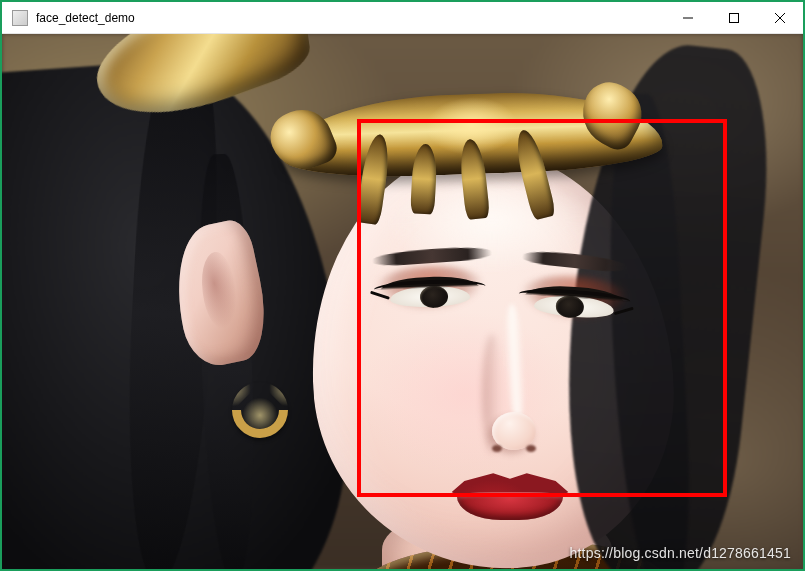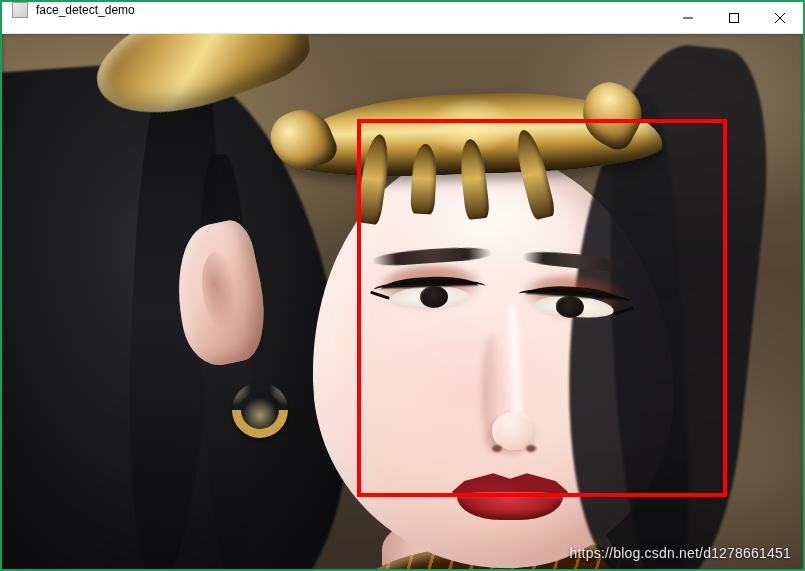--- a/index.html
+++ b/index.html
@@ -9,20 +9,21 @@
       border: 2px solid #1a9e5c;
       background: #fff;
       font-family: "Segoe UI", Tahoma, sans-serif;
       overflow: hidden;
       position: relative;
     }
     .titlebar {
       height: 32px;
       background: #fff;
       display: flex;
+      align-items: center;
       border-bottom: 1px solid #e5e5e5;
     }
     .titlebar .app-icon {
       width: 16px;
       height: 16px;
       margin: 0 8px 0 10px;
       border: 1px solid #999;
       background: linear-gradient(135deg, #eee 0%, #ccc 100%);
     }
     .titlebar .title {

